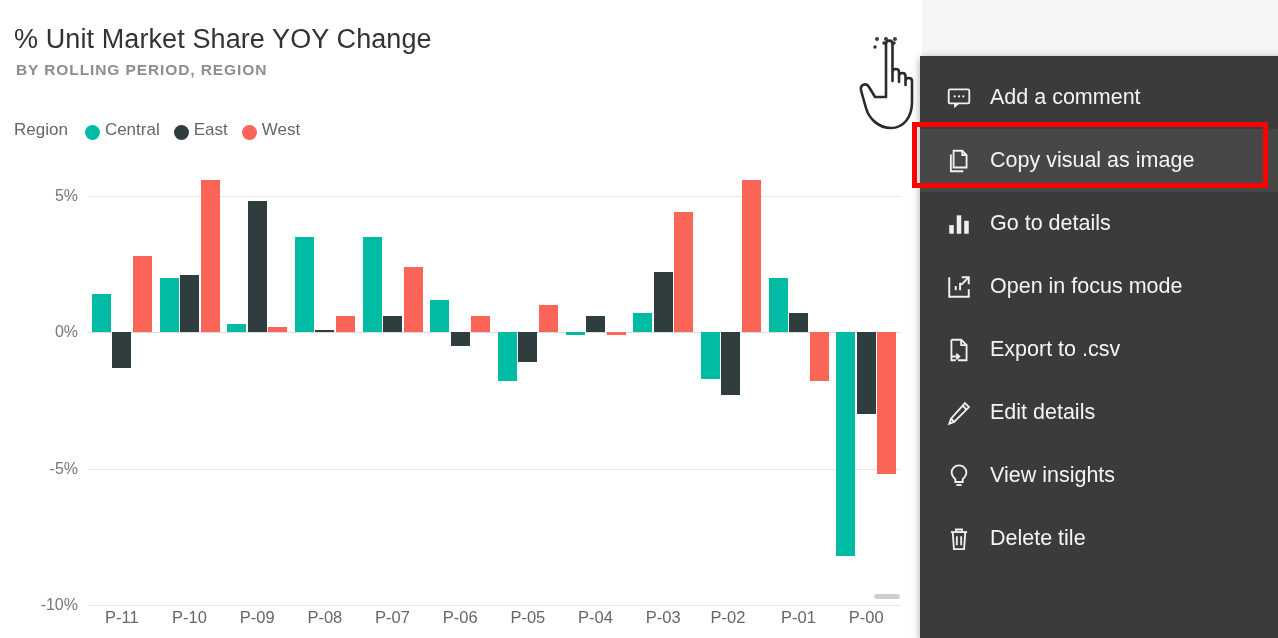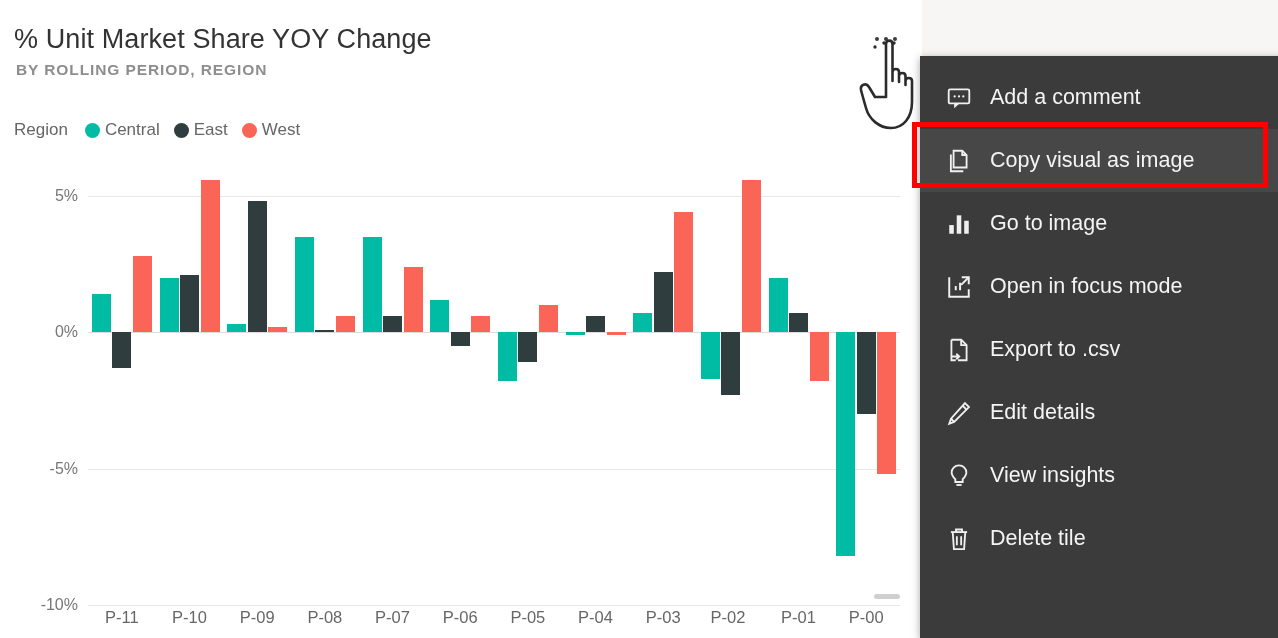--- a/index.html
+++ b/index.html
@@ -56,21 +56,21 @@
     height: 24px;
   }
   #legend .legend-title {
     font-size: 17px;
     color: #666666;
     margin-right: 17px;
     white-space: nowrap;
   }
   #legend .legend-item {
     display: flex;
-    align-items: center;
+    align-items: flex-end;
     margin-right: 14px;
     white-space: nowrap;
   }
   #legend .legend-swatch {
     width: 15px; height: 15px;
     border-radius: 50%;
     margin-right: 5px;
     flex: 0 0 auto;
   }
   #legend .legend-label {
@@ -343,21 +343,21 @@
       <div id="highlight-box" style="border-color: rgb(255, 0, 0);"></div>
     </div>
     <div class="menu-item">
       <span class="menu-icon">
         <svg viewBox="0 0 24 24" width="26" height="26">
           <rect x="3" y="13" width="4.2" height="8" fill="#f0f0f0"></rect>
           <rect x="9.9" y="4" width="4.2" height="17" fill="#f0f0f0"></rect>
           <rect x="16.8" y="9" width="4.2" height="12" fill="#f0f0f0"></rect>
         </svg>
       </span>
-      <span class="menu-label">Go to image</span>
+      <span class="menu-label">Go to details</span>
     </div>
     <div class="menu-item">
       <span class="menu-icon">
         <svg viewBox="0 0 24 24" width="26" height="26" fill="none" stroke="#f0f0f0" stroke-width="1.8">
           <path d="M3 3 L3 21 L21 21 L21 14"></path>
           <path d="M9 15 L9 11 M13 15 L13 8"></path>
           <path d="M14.5 3 L21 3 L21 9.5"></path>
           <path d="M21 3 L14 10"></path>
         </svg>
       </span>

